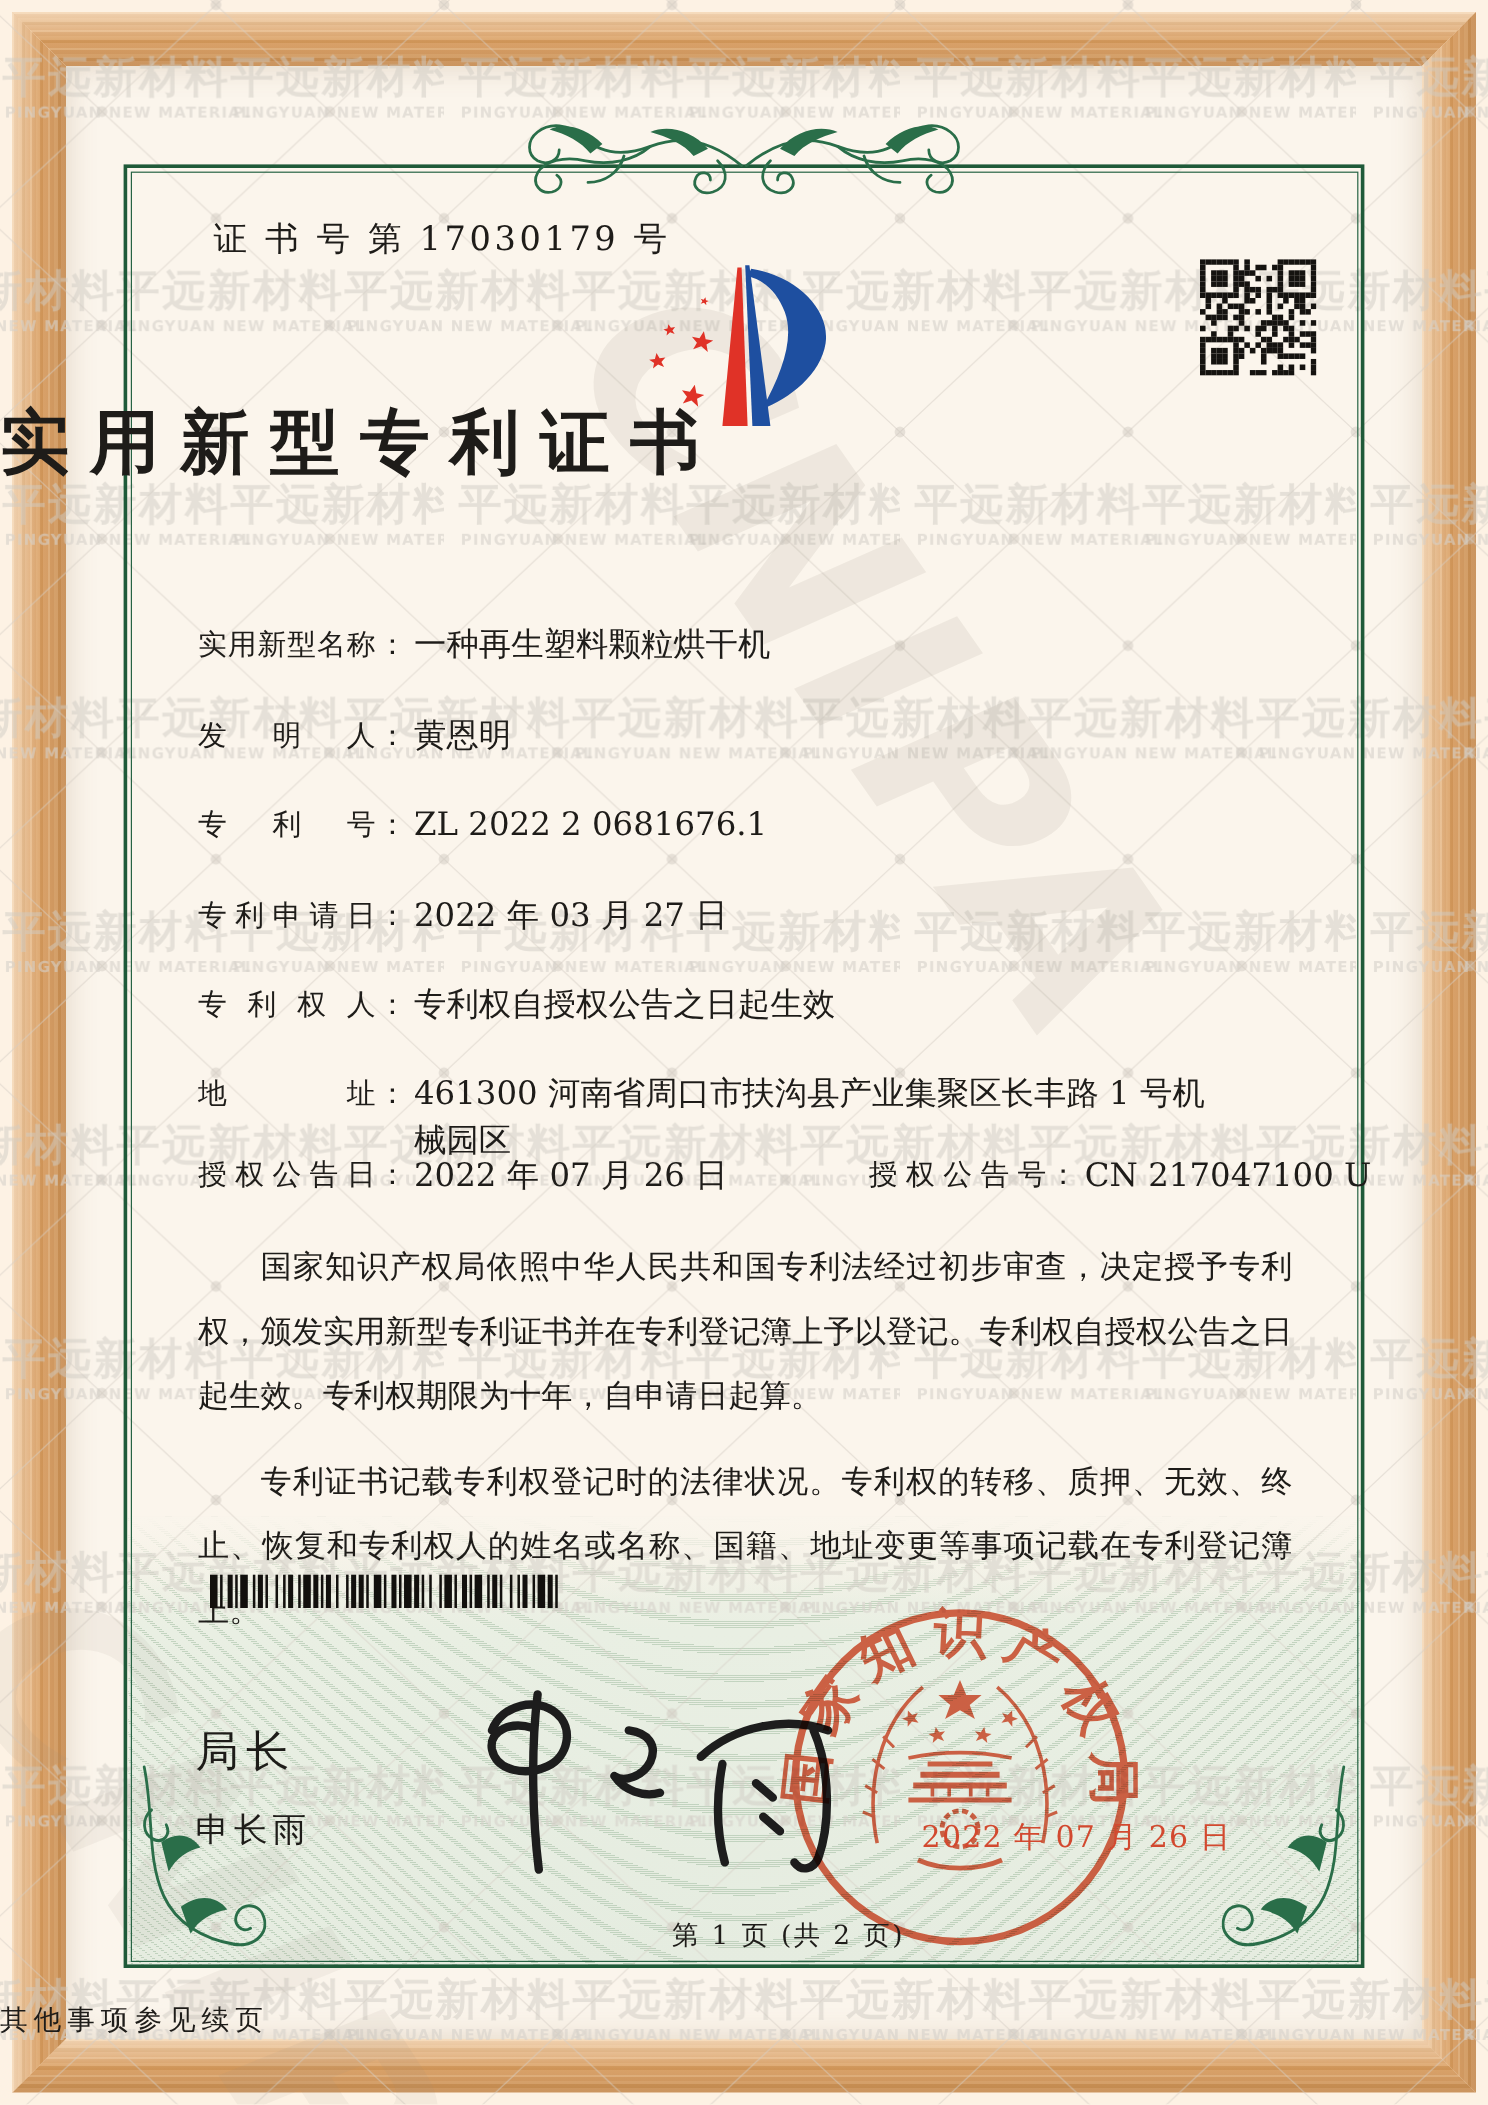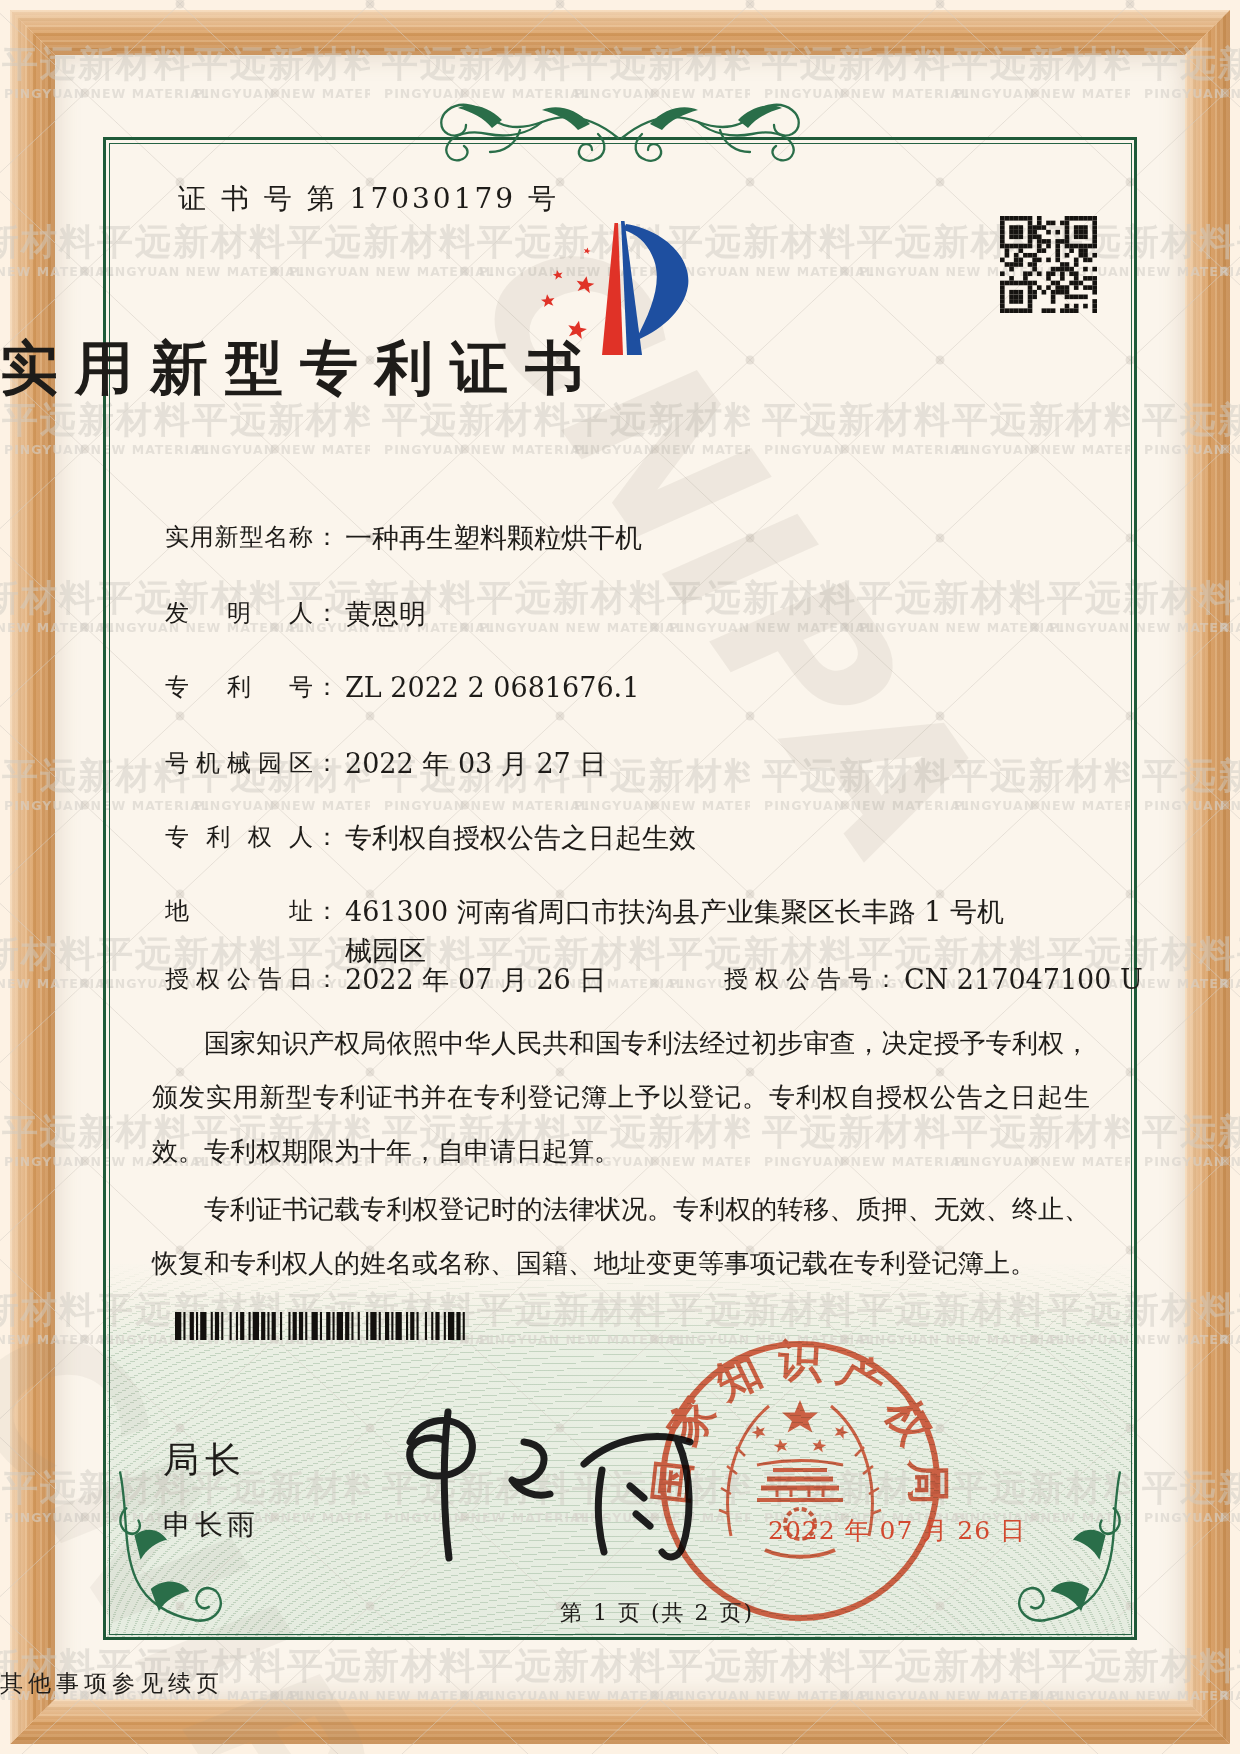--- a/index.html
+++ b/index.html
@@ -49,21 +49,21 @@
   .title{position:absolute;left:0;right:0;top:330px;margin:0;
          font-size:58px;font-weight:700;letter-spacing:17px;}
   .frow{position:absolute;left:165px;display:flex;align-items:flex-start;}
   .flabel{display:inline-block;width:148px;font-size:24px;padding-top:3px;
           text-align:justify;text-align-last:justify;}
   .fcolon{font-size:24px;margin:3px 6px 0 2px;}
   .fvalue{font-size:27px;line-height:1.45;}
   .fvalue-addr{width:668px;}
   .grant2{left:688px;margin-left:36px;}
   .legal{left:148px;top:1012px;width:946px;font-size:26px;line-height:54px;text-align:justify;}
-  .legal p{margin:4px;text-indent:2em;}
+  .legal p{margin:17px;text-indent:2em;}
   .barcode{left:175px;top:1312px;fill:#12100d;}
   .director-label{left:163px;top:1436px;font-size:36px;letter-spacing:6px;}
   .director-name{left:163px;top:1506px;font-size:28px;letter-spacing:4px;}
   .signature{left:352px;top:1390px;}
   .sig{stroke:#1d1d1d;stroke-width:7;fill:none;stroke-linecap:round;stroke-linejoin:round;}
   .seal{left:645px;top:1318px;mix-blend-mode:multiply;opacity:.92;}
   .seal-arc-text{font-size:44px;letter-spacing:13px;fill:#dd5a3c;font-family:"DejaVu Serif",serif;font-weight:700;}
   .seal-date{left:768px;top:1514px;font-size:25px;color:#d2492f;letter-spacing:1px;}
   .footer-page{left:103px;width:1108px;top:1598px;text-align:center;font-size:22px;letter-spacing:2px;}
   .footer-note{left:0;right:0;top:1668px;text-align:left;font-size:23px;letter-spacing:5px;}
@@ -413,21 +413,21 @@
     <span class="flabel">发明人</span>
       <span class="fcolon">：</span>
     <span class="fvalue">黄恩明</span>
   </div>
   <div class="frow" style="top:668px">
     <span class="flabel">专利号</span>
       <span class="fcolon">：</span>
     <span class="fvalue">ZL 2022 2 0681676.1</span>
   </div>
   <div class="frow" style="top:744px">
-    <span class="flabel">号机械园区</span>
+    <span class="flabel">专利申请日</span>
       <span class="fcolon">：</span>
     <span class="fvalue">2022 年 03 月 27 日</span>
   </div>
   <div class="frow" style="top:818px">
     <span class="flabel">专利权人</span>
       <span class="fcolon">：</span>
     <span class="fvalue">专利权自授权公告之日起生效</span>
   </div>
   <div class="frow" style="top:892px">
     <span class="flabel">地址</span>

